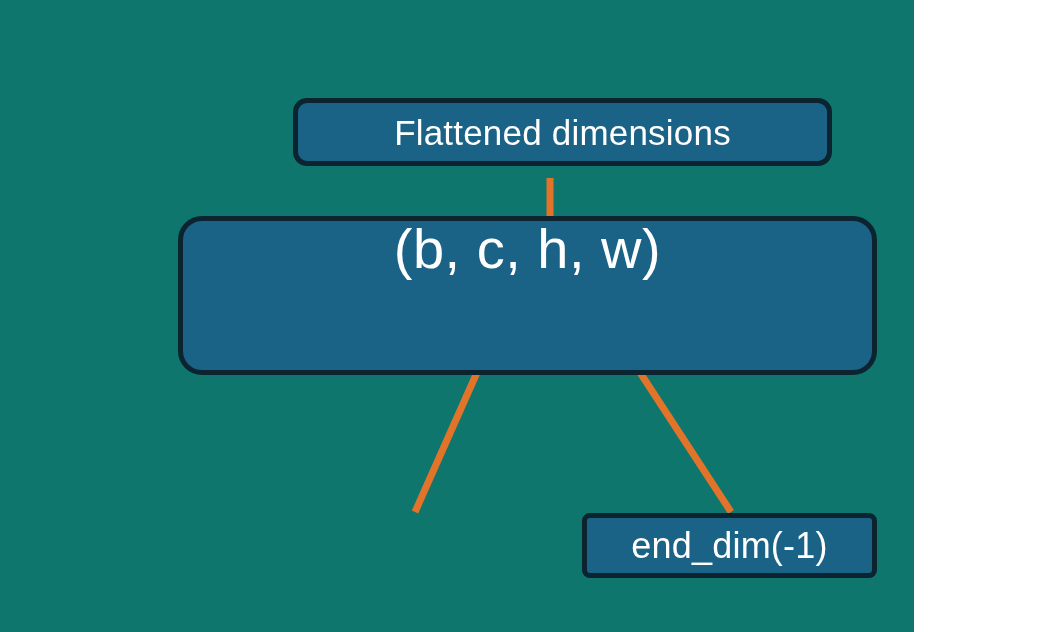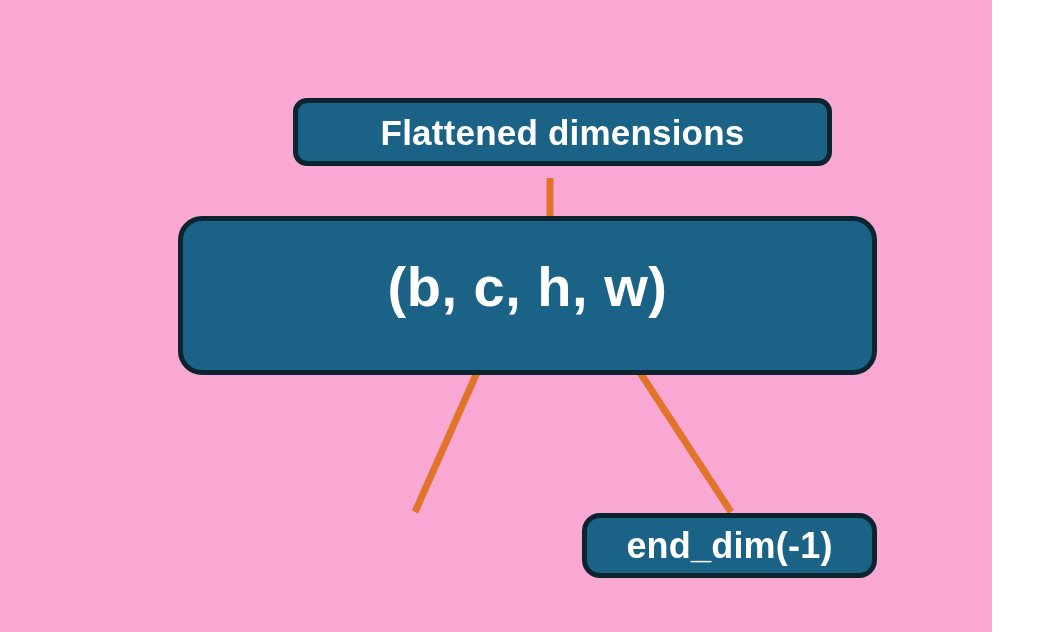--- a/index.html
+++ b/index.html
@@ -6,25 +6,24 @@
   html, body {
     margin: 0;
     padding: 0;
     background: #ffffff;
   }
   body {
     font-family: "Liberation Sans", sans-serif;
   }
   #canvas {
     position: relative;
-    width: 992px;
+    width: 914px;
     height: 632px;
-    background: #f9a8d4;
+    background: #0f766e;
     overflow: hidden;
-    font-weight: bold;
   }
   .node {
     position: absolute;
     box-sizing: border-box;
     background: #1A6286;
     border: 5px solid #0B2430;
     display: flex;
     align-items: center;
     justify-content: center;
     color: #ffffff;
@@ -50,42 +49,42 @@
     letter-spacing: 0.2px;
   }
 
   
   #node-shape {
     left: 178px;
     top: 216px;
     width: 699px;
     height: 159px;
     border-radius: 24px;
-    align-items: center;
+    align-items: flex-start;
     padding-bottom: 17px;
   }
   #node-shape .node-label {
     font-size: 56px;
     letter-spacing: 0.5px;
   }
 
   
   #node-start-dim {
     left: 268px;
     top: 513px;
     width: 297px;
     height: 65px;
     border-radius: 14px;
   }
   #node-end-dim {
     left: 582px;
     top: 513px;
     width: 295px;
     height: 65px;
-    border-radius: 18px;
+    border-radius: 8px;
   }
   #node-start-dim .node-label,
   #node-end-dim .node-label {
     font-size: 36px;
     letter-spacing: 0.2px;
   }
 
   
   #connectors {
     position: absolute;

